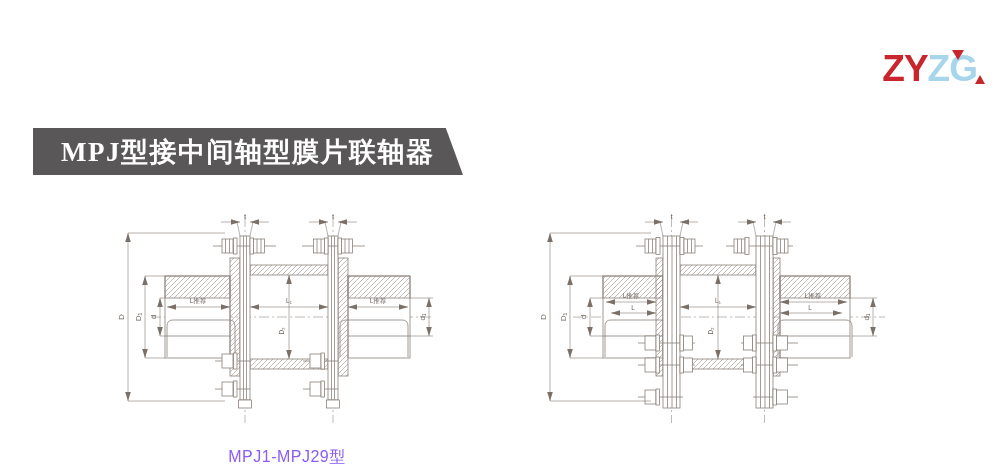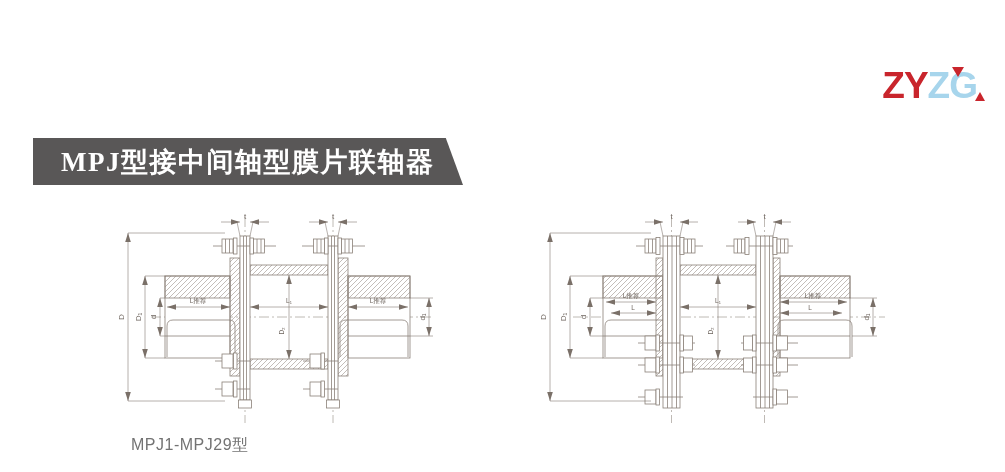--- a/index.html
+++ b/index.html
@@ -1,42 +1,42 @@
 <!DOCTYPE html>
 <html><head>
 <meta charset="utf-8">
 <style>
   html,body{margin:0;padding:0;}
   body{
     width:1005px;height:472px;position:relative;overflow:hidden;
     background:#ffffff;font-family:"Liberation Sans",sans-serif;
   }
   
-  .logo{position:absolute;top:67px;right:28px;height:42px;
+  .logo{position:absolute;top:50px;right:28px;height:42px;
         font-weight:bold;font-size:37px;line-height:38px;letter-spacing:-1px;}
   .logo .red{color:#C9252C;}
   .logo .blue{color:#A7D5EC;}
   .tri{position:absolute;width:0;height:0;}
   .tri-top{left:70px;top:0px;
     border-left:6px solid transparent;border-right:6px solid transparent;
     border-top:10px solid #C9252C;}
   .tri-bottom{left:93px;top:25px;
     border-left:5px solid transparent;border-right:5px solid transparent;
     border-bottom:9px solid #C9252C;}
   
-  .banner{position:absolute;left:33px;top:138px;width:430px;height:47px;
+  .banner{position:absolute;left:33px;top:128px;width:430px;height:47px;
     background:#595757;display:flex;align-items:center;box-sizing:border-box;
     padding-left:28px;clip-path:polygon(0 0,96% 0,100% 100%,0 100%);}
   .banner .title{color:#ffffff;font-family:"Liberation Serif",serif;
     font-weight:bold;font-size:27px;letter-spacing:1.5px;white-space:nowrap;}
   
   .figure{position:absolute;}
   #fig1{left:113px;top:209px;width:330px;}
   #fig2{left:533px;top:209px;width:360px;}
-  .caption{font-size:16px;color:#737373;margin-top:0;letter-spacing:.5px;}
+  .caption{text-align:center;font-size:16px;color:#8b5cf6;margin-top:12px;letter-spacing:.5px;}
   #fig1 .caption{padding-left:18px;}
   #fig2 .caption{padding-left:38px;}
   
   .tl{stroke:#8a8078;stroke-width:.8;fill:none;}
   .tf{stroke:#8a8078;stroke-width:.8;fill:#ffffff;}
   .th{stroke:#8a8078;stroke-width:.8;}
   .f1 .th{fill:url(#f1h);} .f2 .th{fill:url(#f2h);}
   .ax{stroke:#8a8078;stroke-width:.55;stroke-dasharray:10 3 2 3;fill:none;}
   .dm{stroke:#7a7068;stroke-width:.55;fill:none;}
   text.dl{fill:#6e655e;font-size:8px;font-family:"Liberation Sans",sans-serif;}

